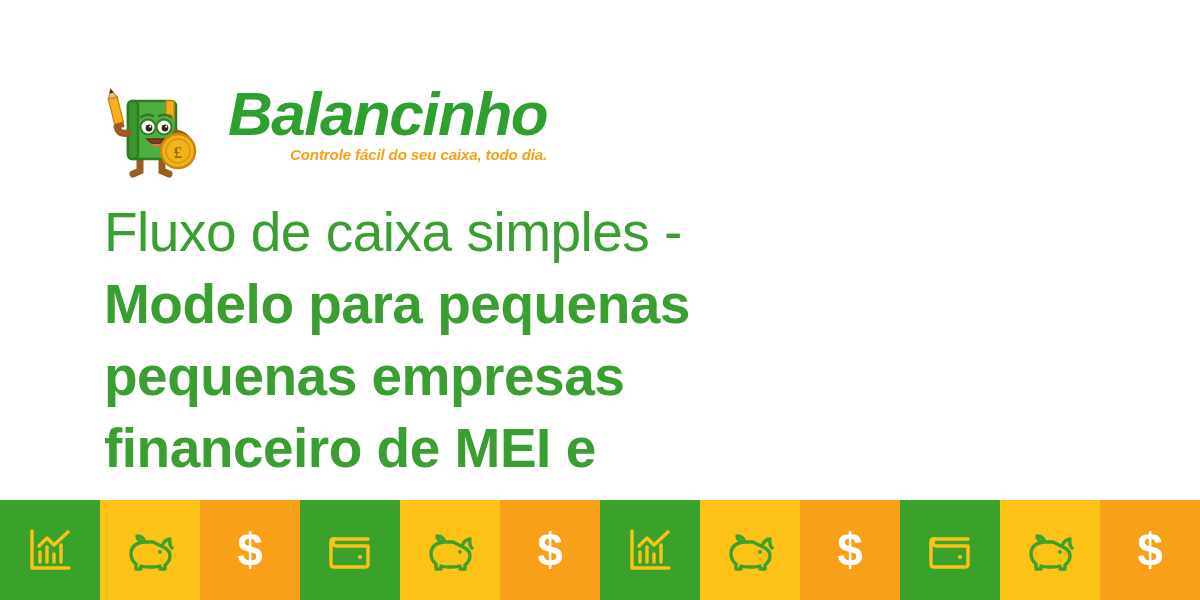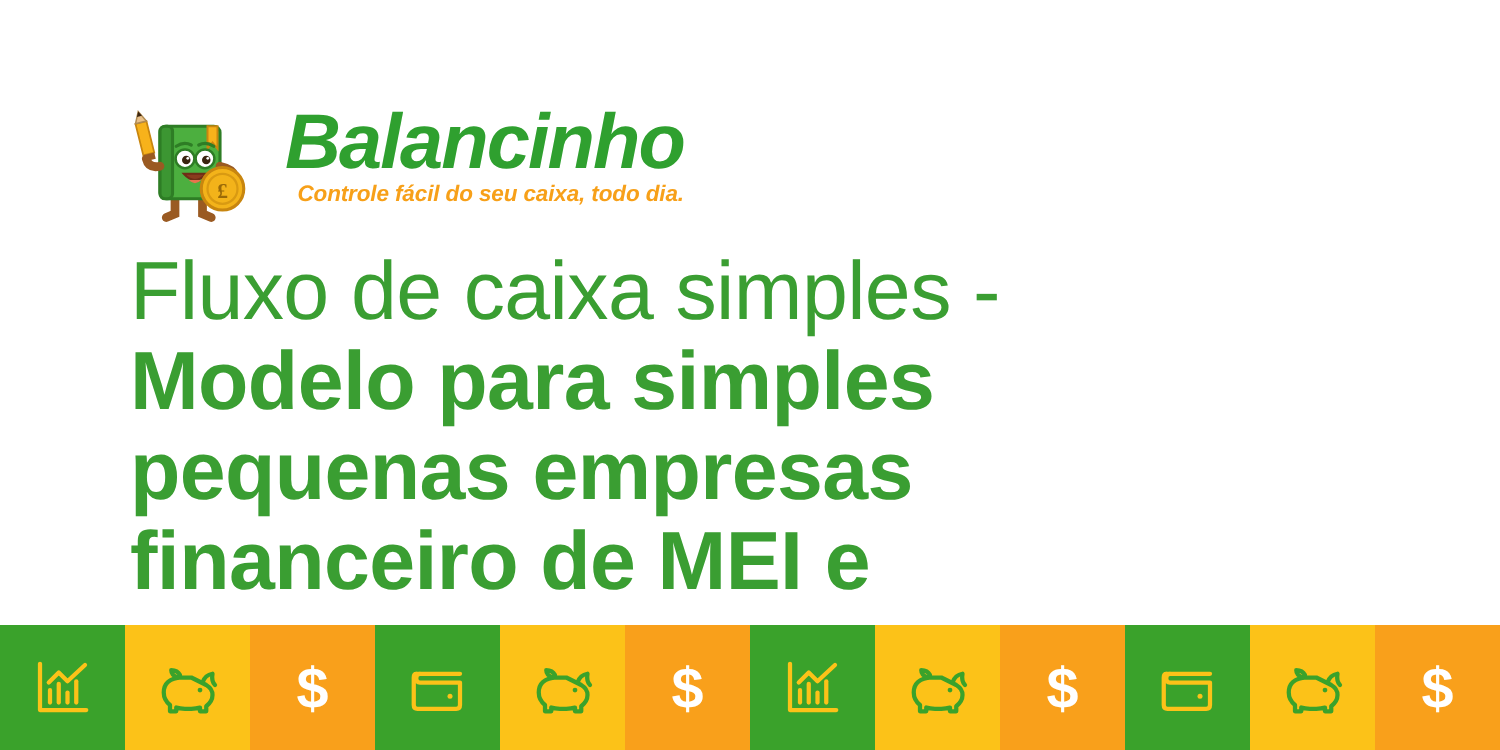--- a/index.html
+++ b/index.html
@@ -43,39 +43,39 @@
     font-size: 62px;
     line-height: 62px;
     letter-spacing: -1.5px;
     color: #2FA02F;
     white-space: nowrap;
   }
   .tagline {
     font-family: "Liberation Sans", sans-serif;
     font-weight: bold;
     font-style: italic;
-    font-size: 18px;
+    font-size: 15px;
     line-height: 18px;
     color: #F7A019;
     white-space: nowrap;
     text-align: right;
     margin-top: 1px;
     letter-spacing: -0.1px;
   }
 
   
   .headline {
     position: absolute;
     left: 104px;
     top: 196px;
     width: 720px;
   }
   .headline-line {
     font-family: "Liberation Sans", sans-serif;
-    font-size: 66px;
+    font-size: 55px;
     line-height: 72px;
     color: #3A9E32;
     white-space: nowrap;
     letter-spacing: -0.5px;
   }
   .headline-line.light { font-weight: normal; }
   .headline-line.bold  { font-weight: bold; }
 
   
   .icon-strip {
@@ -149,21 +149,21 @@
     </div>
 
     <div class="wordmark-block">
       <div class="wordmark">Balancinho</div>
       <div class="tagline">Controle fácil do seu caixa, todo dia.</div>
     </div>
   </div>
 
   <div class="headline">
     <div class="headline-line light">Fluxo de caixa simples -</div>
-    <div class="headline-line bold">Modelo para simples</div>
+    <div class="headline-line bold">Modelo para pequenas</div>
     <div class="headline-line bold">pequenas empresas</div>
     <div class="headline-line bold">financeiro de MEI e</div>
   </div>
 
   <div class="icon-strip" id="icon-strip">
       <div class="tile" style="background: rgb(58, 162, 43);">
         <span style="display: flex; align-items: center; justify-content: center;">
           <svg width="52" height="52" viewBox="0 0 52 52" fill="none" stroke="#FCC218" stroke-width="3.4" stroke-linecap="round" stroke-linejoin="round">
             <path d="M8 7 V44 H45"></path>
             <path d="M16 38 V28"></path>

